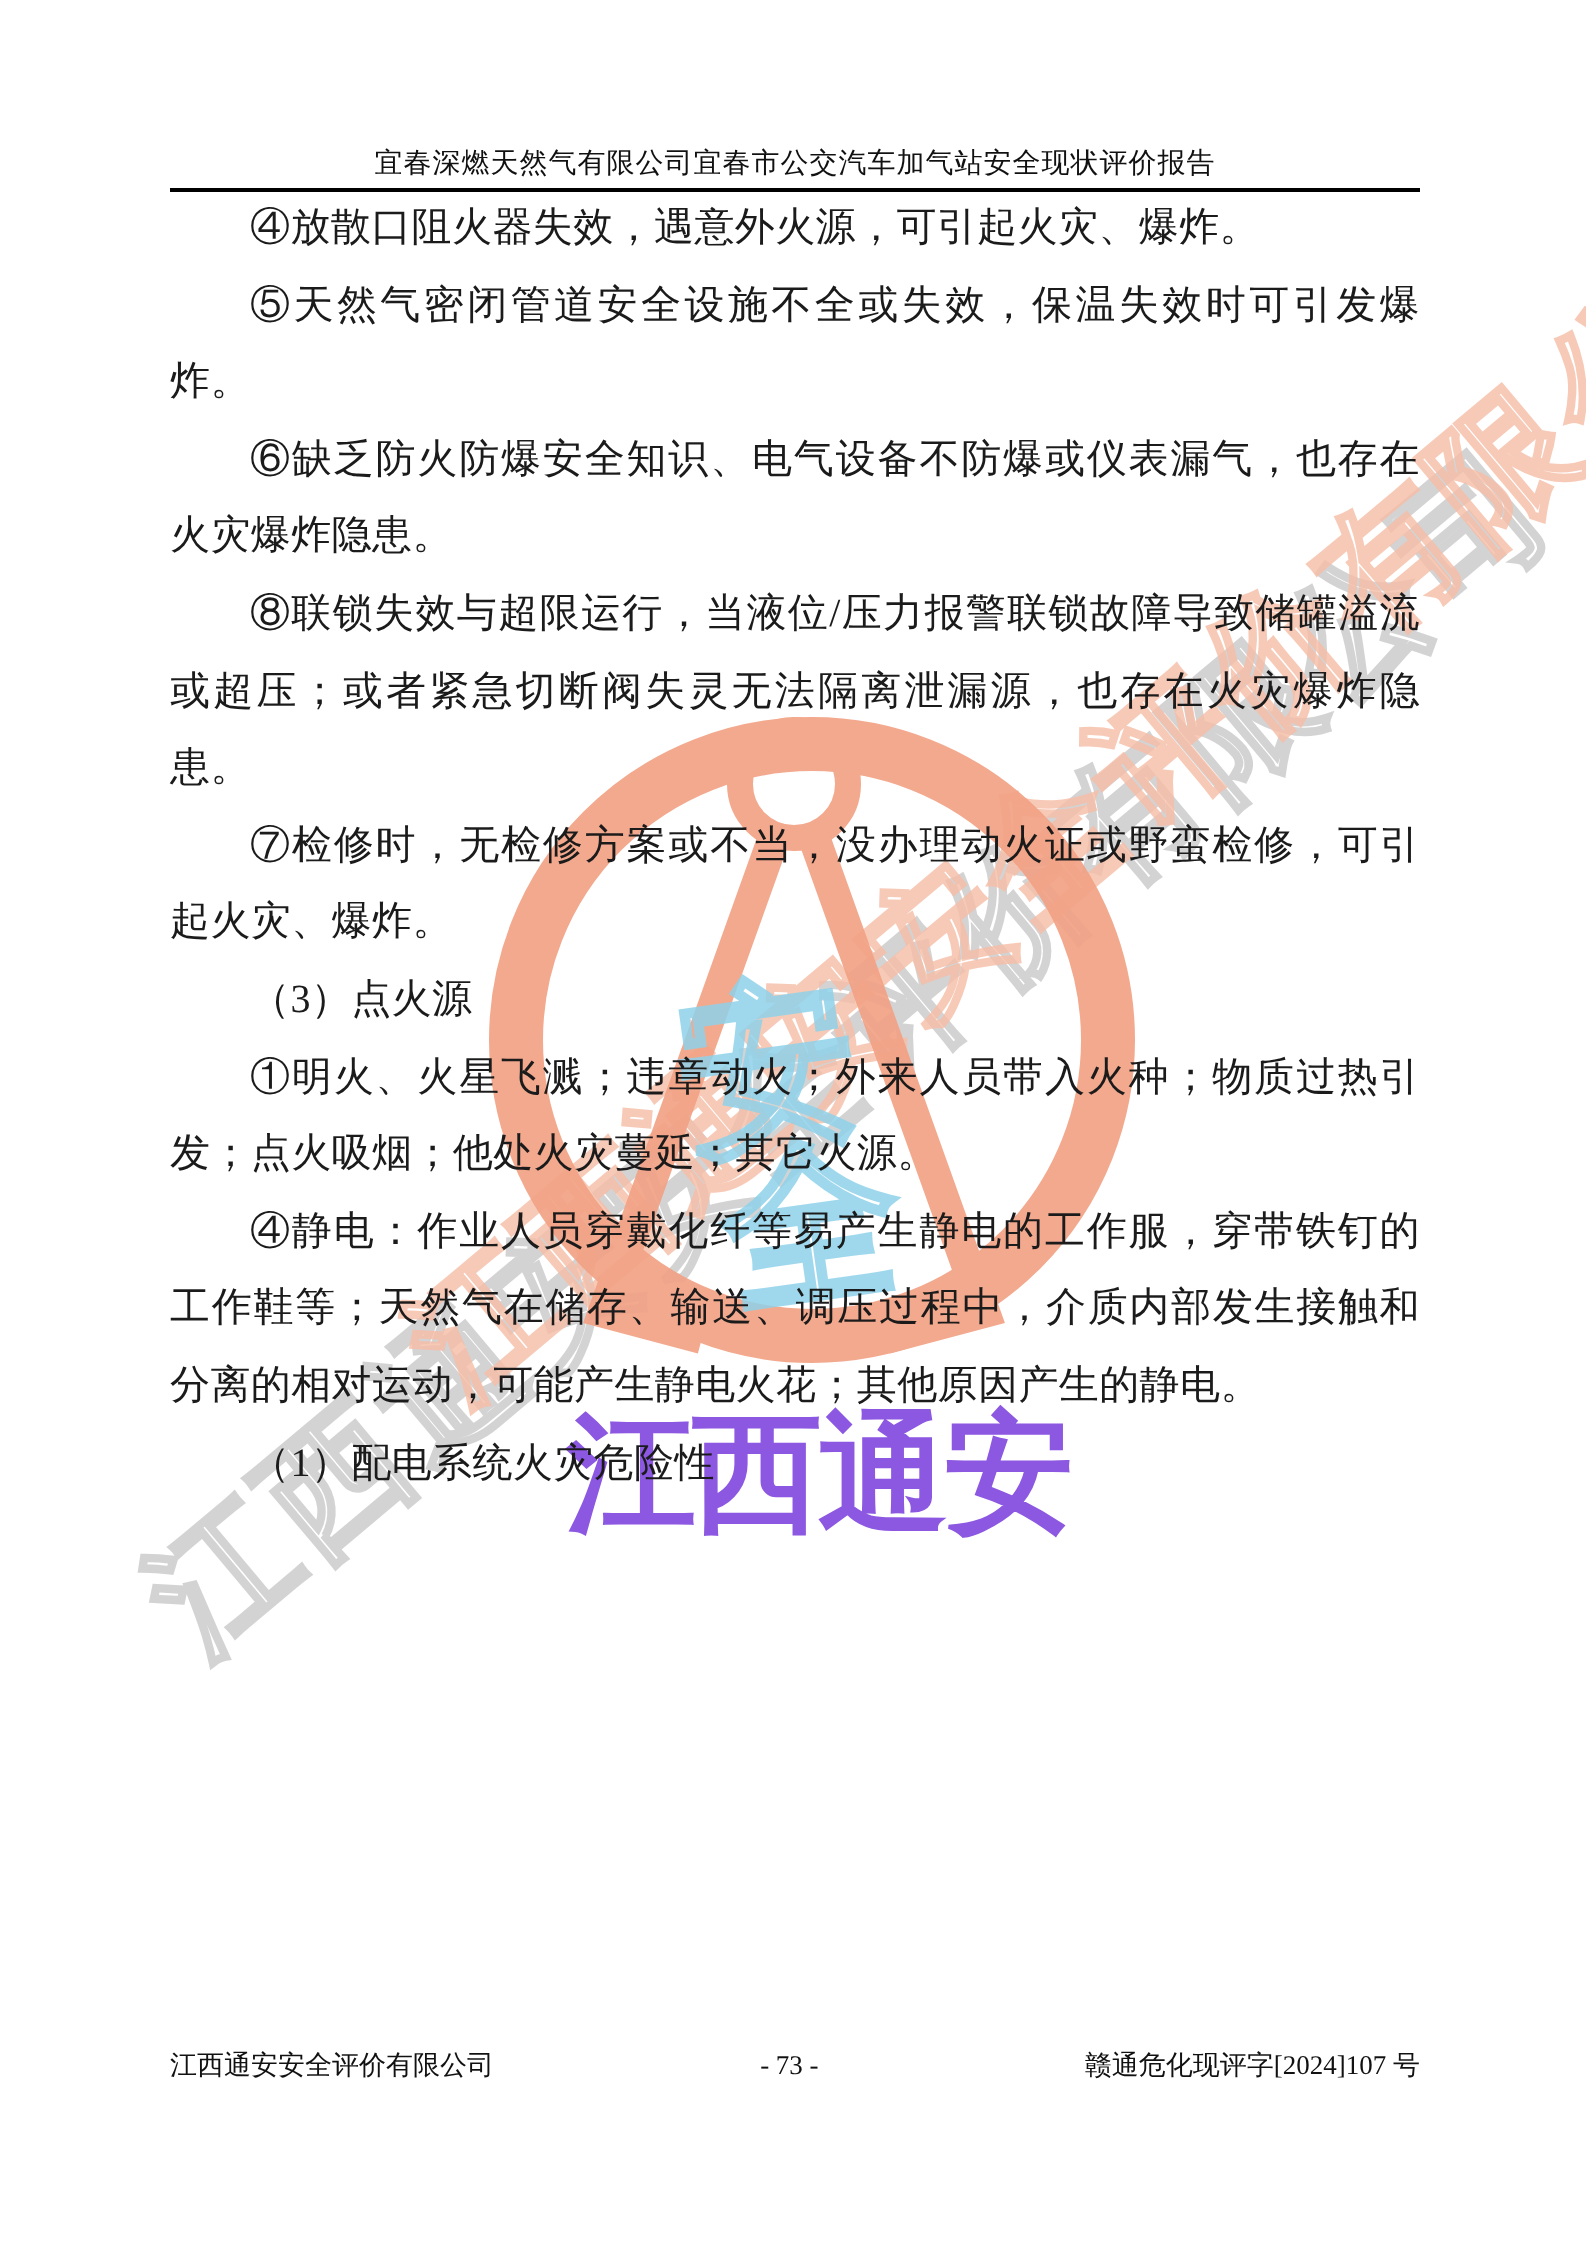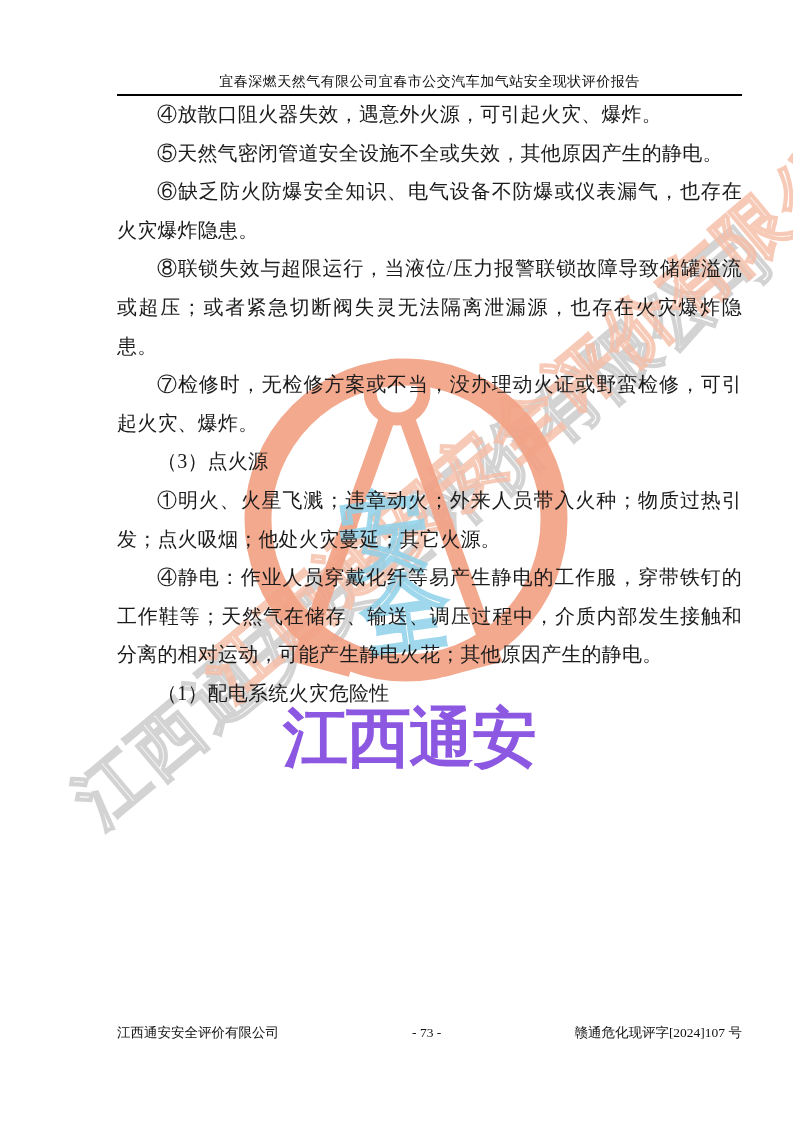--- a/index.html
+++ b/index.html
@@ -25,21 +25,21 @@
   }
   .wm-logo{position:absolute;left:214px;top:336px;opacity:.92;}
   .wm-blue-char{
     position:absolute;font-size:88px;font-weight:bold;line-height:1;
     color:transparent;-webkit-text-stroke:2.5px #8fd2ea;opacity:.85;
     transform:rotate(-8deg);white-space:nowrap;
   }
   .wm-blue-1{left:340px;top:492px;}
   .wm-blue-2{left:362px;top:570px;}
   
-  .fg{position:absolute;inset:0;z-index:1;margin-left:32px;}
+  .fg{position:absolute;inset:0;z-index:1;}
   .header-title{
     position:absolute;top:73px;left:85px;width:625px;
     text-align:center;font-size:14px;color:#111;letter-spacing:.5px;
   }
   .header-rule{
     position:absolute;top:94px;left:85px;width:625px;height:2px;background:#000;
   }
   .content{
     position:absolute;top:95px;left:85px;width:625px;
     font-size:20px;line-height:38.6px;letter-spacing:.2px;color:#1b1b1b;
@@ -75,21 +75,21 @@
     <div class="wm-red">江西通安</div>
   </div>
 
   <div class="fg">
 
     <div class="header-title">宜春深燃天然气有限公司宜春市公交汽车加气站安全现状评价报告</div>
     <div class="header-rule"></div>
 
     <div class="content">
       <p>④放散口阻火器失效，遇意外火源，可引起火灾、爆炸。</p>
-      <p>⑤天然气密闭管道安全设施不全或失效，其他原因产生的静电。</p>
+      <p>⑤天然气密闭管道安全设施不全或失效，保温失效时可引发爆炸。</p>
       <p>⑥缺乏防火防爆安全知识、电气设备不防爆或仪表漏气，也存在火灾爆炸隐患。</p>
       <p>⑧联锁失效与超限运行，当液位/压力报警联锁故障导致储罐溢流或超压；或者紧急切断阀失灵无法隔离泄漏源，也存在火灾爆炸隐患。</p>
       <p>⑦检修时，无检修方案或不当，没办理动火证或野蛮检修，可引起火灾、爆炸。</p>
       <p>（3）点火源</p>
       <p>①明火、火星飞溅；违章动火；外来人员带入火种；物质过热引发；点火吸烟；他处火灾蔓延；其它火源。</p>
       <p>④静电：作业人员穿戴化纤等易产生静电的工作服，穿带铁钉的工作鞋等；天然气在储存、输送、调压过程中，介质内部发生接触和分离的相对运动，可能产生静电火花；其他原因产生的静电。</p>
       <p>（1）配电系统火灾危险性</p>
     </div>
 
     <div class="footer">

